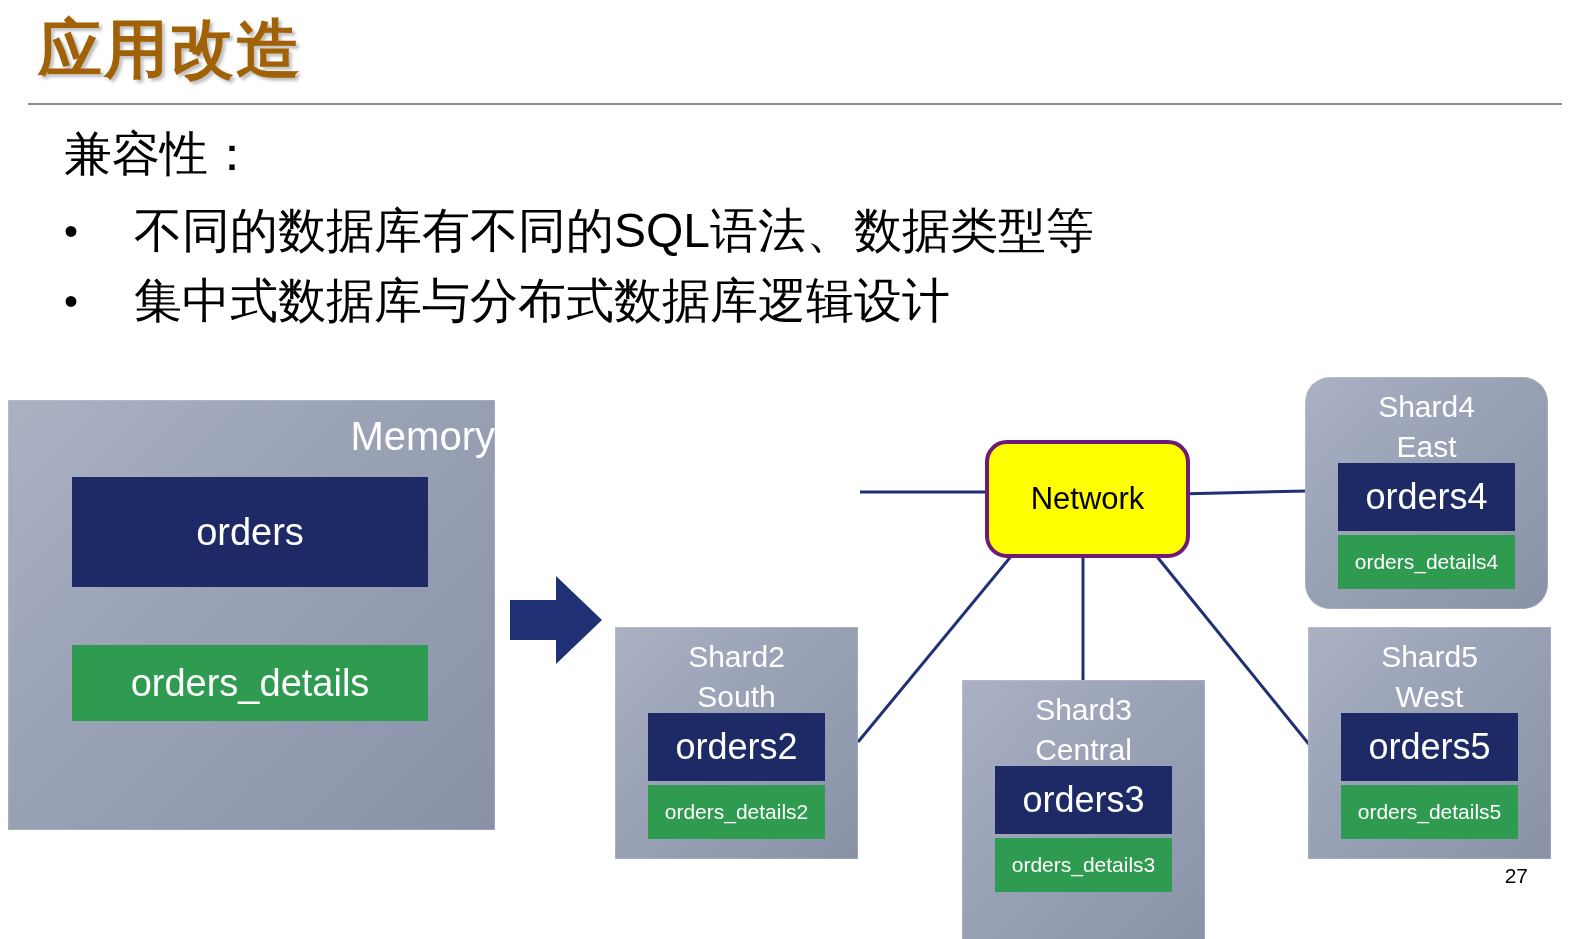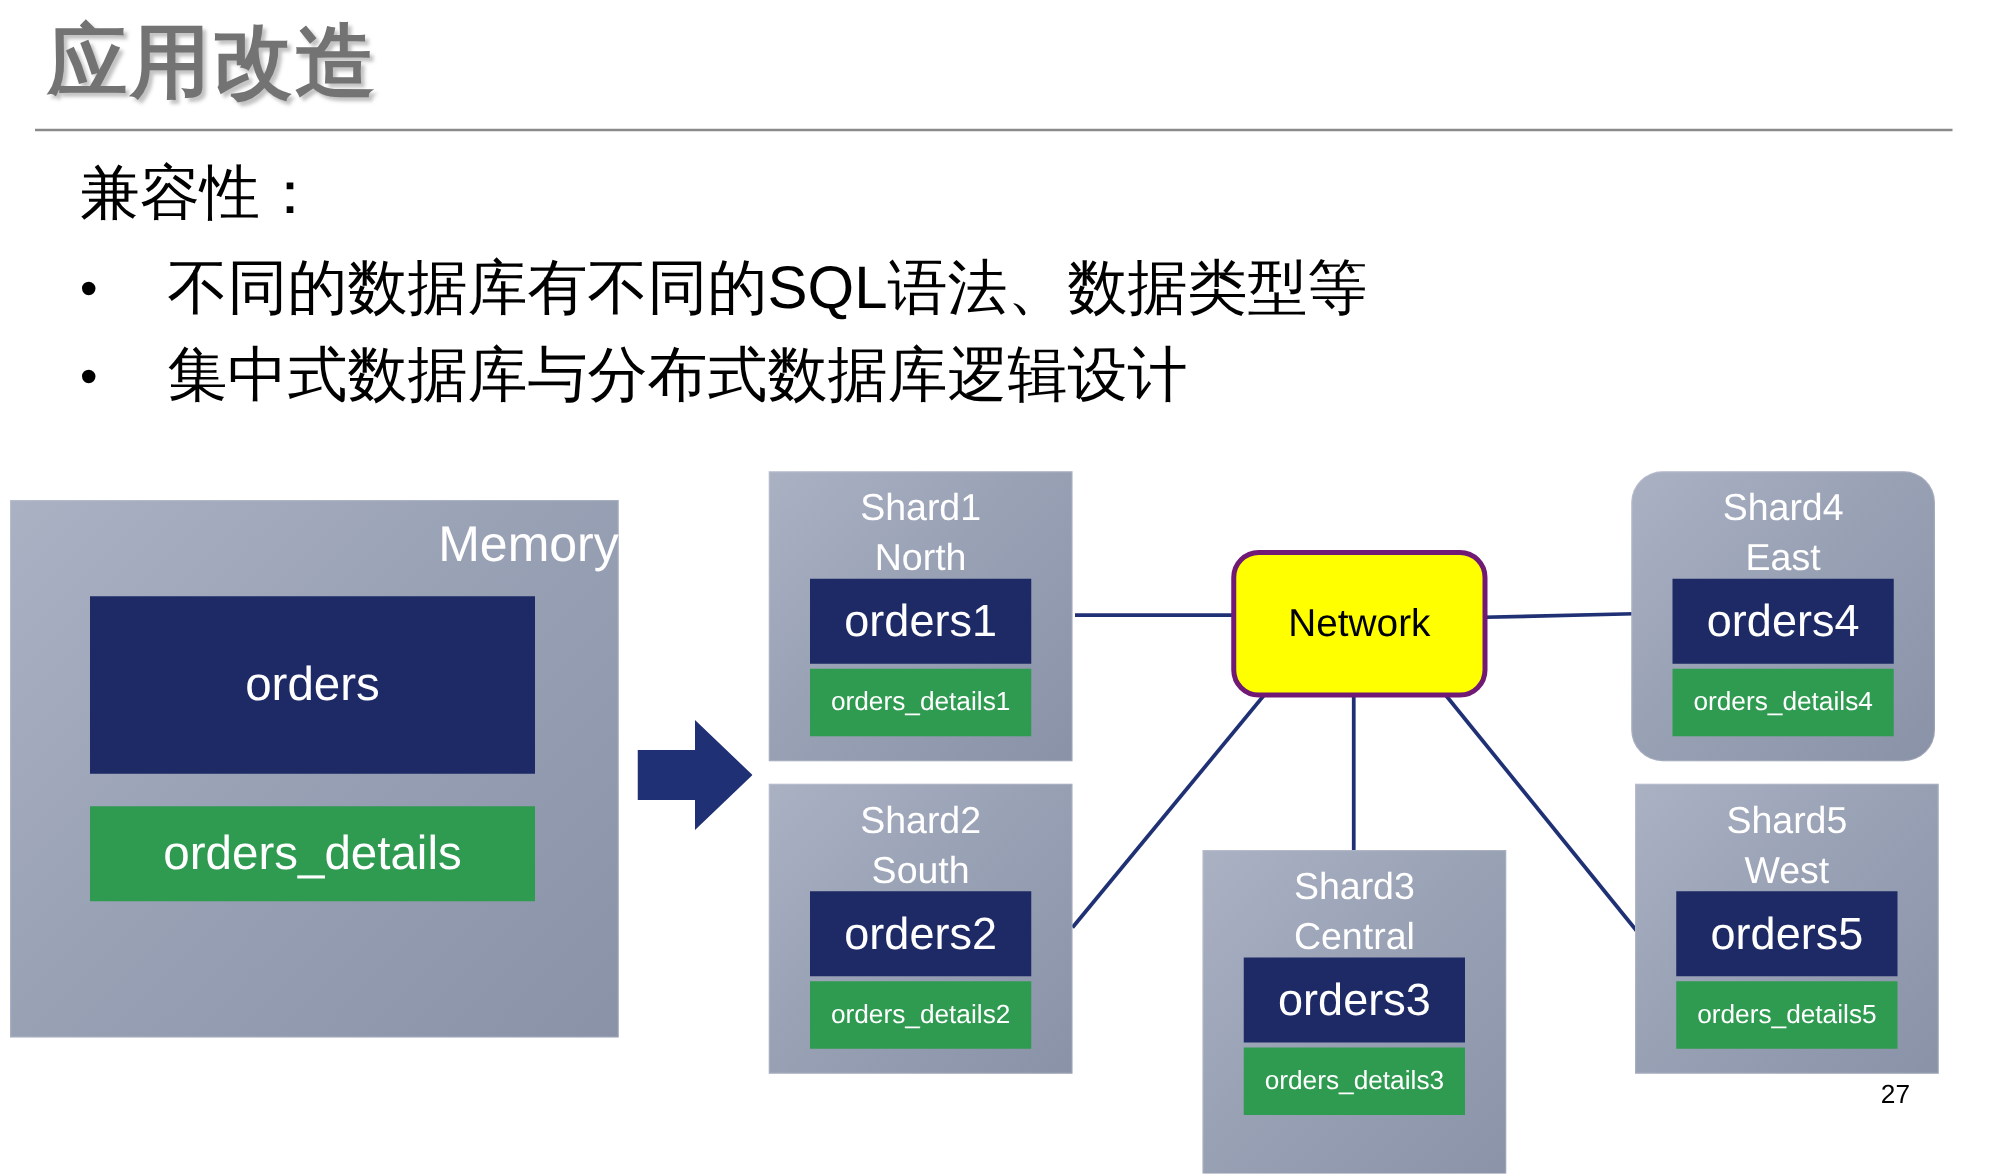--- a/index.html
+++ b/index.html
@@ -16,21 +16,21 @@
     overflow: hidden;
   }
 
   
   .slide-title {
     position: absolute;
     left: 38px;
     top: 6px;
     font-size: 64px;
     font-weight: bold;
-    color: #737373;
+    color: #a16207;
     letter-spacing: 2px;
     text-shadow: 3px 3px 3px rgba(120,120,120,0.45);
     margin: 0;
   }
   .title-divider {
     position: absolute;
     left: 28px;
     top: 103px;
     width: 1534px;
     height: 2px;
@@ -91,21 +91,21 @@
     position: absolute;
     top: 14px;
     left: 0; right: 0;
     text-align: right;
     color: #ffffff;
     font-size: 40px;
   }
   .memory-orders {
     position: absolute;
     left: 64px; top: 77px;
-    width: 356px; height: 142px;
+    width: 356px; height: 110px;
     font-size: 38px;
   }
   .memory-details {
     position: absolute;
     left: 64px; top: 245px;
     width: 356px; height: 76px;
     font-size: 38px;
   }
 
   
@@ -213,28 +213,20 @@
   <div class="panel memory-panel">
     <div class="memory-label">Memory</div>
     <div class="navy-box memory-orders">orders</div>
     <div class="green-box memory-details">orders_details</div>
   </div>
 
   <svg class="transform-arrow" width="92" height="88" viewBox="0 0 92 88">
     <polygon points="0,24 46,24 46,0 92,44 46,88 46,64 0,64" fill="#1F3075"></polygon>
   </svg>
 
-  <div class="panel shard shard-1">
-    <div class="shard-title">
-      <span>Shard1</span><br>
-      <span>North</span>
-    </div>
-    <div class="navy-box shard-orders">orders1</div>
-    <div class="green-box shard-details">orders_details1</div>
-  </div>
 
   <div class="panel shard shard-2">
     <div class="shard-title">
       <span>Shard2</span><br>
       <span>South</span>
     </div>
     <div class="navy-box shard-orders">orders2</div>
     <div class="green-box shard-details">orders_details2</div>
   </div>
 

